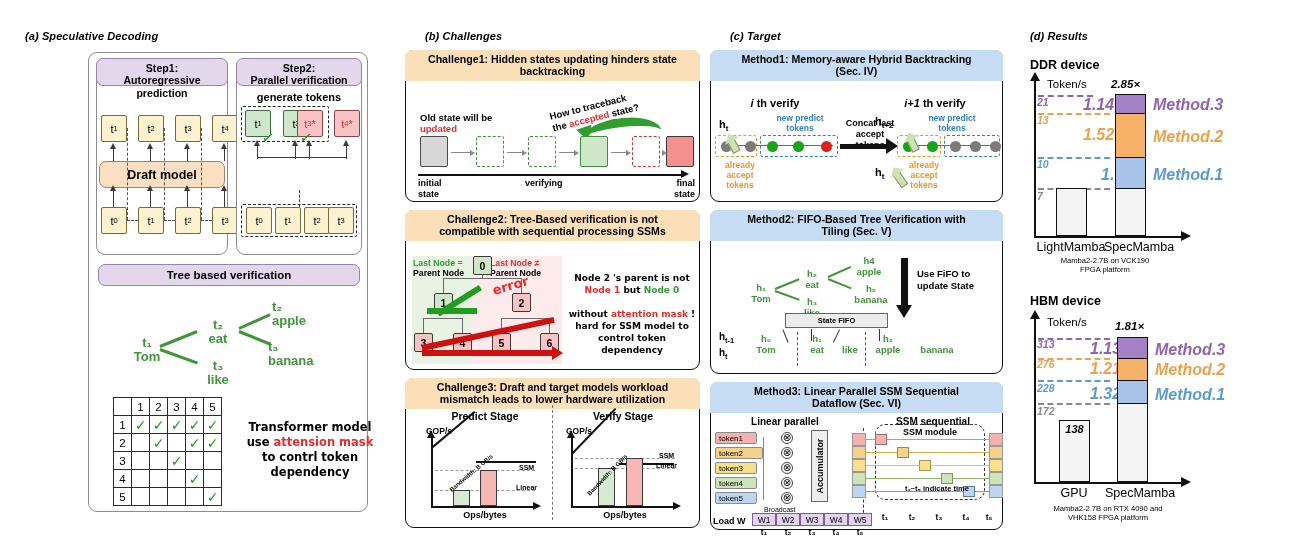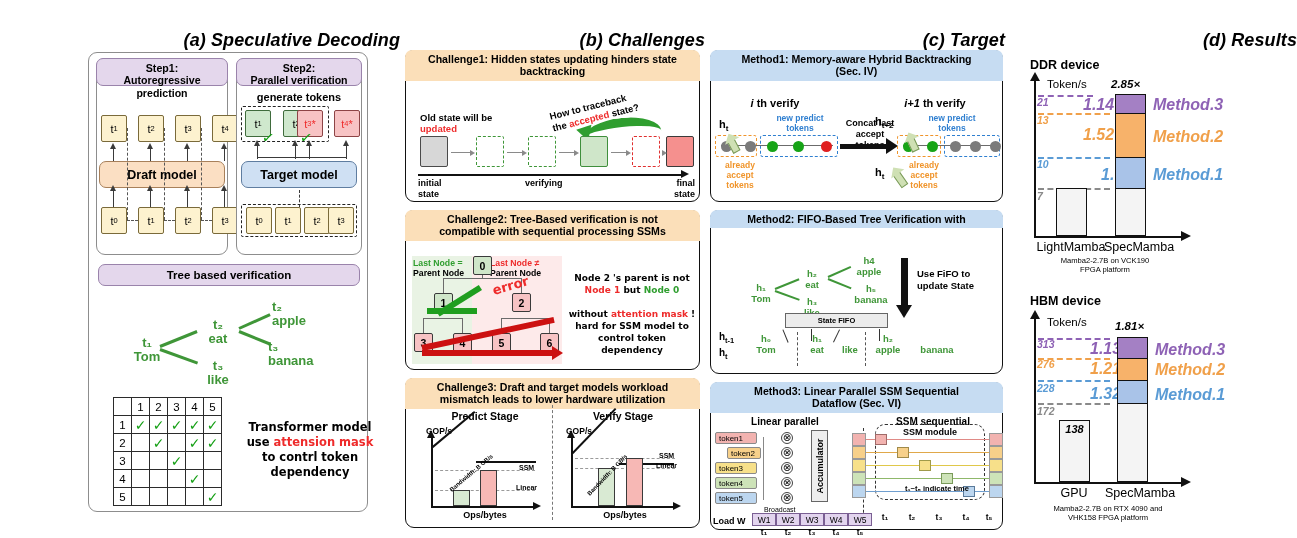--- a/index.html
+++ b/index.html
@@ -7,22 +7,22 @@
   body {
     width:1297px; height:538px;
     background:#fff;
     font-family:"Liberation Sans", sans-serif;
     color:#000;
     overflow:hidden;
     position:relative;
   }
   .col { position:absolute; top:0; height:538px; }
   .sec-title {
-    text-align:right; font-weight:bold; font-style:italic;
-    font-size:18px; letter-spacing:.1px;
+    text-align:left; font-weight:bold; font-style:italic;
+    font-size:11px; letter-spacing:.1px;margin-left:25px;
   }
 
   
   .panel { position:absolute; border-radius:9px; background:#fff; }
   .panel.grey   { border:1.6px solid #8d8d8d; }
   .panel.black  { border:1.8px solid #111; }
   .panel.blue   { border:1.8px solid #111; }
   .hdr {
     border-radius:7px 7px 0 0;
     text-align:center; font-weight:bold; font-size:10.6px;
@@ -198,21 +198,20 @@
     </div>
   </div>
   <div class="smalllbl" style="left:236px;top:91px;width:126px;text-align:center;font-size:11px;">generate tokens</div>
   <div class="dashbox" style="left:241px;top:106px;width:88px;height:36px;"></div>
   <div class="tok green" style="left:245px;top:110px;">t<sub>1</sub></div>
   <div class="tok green" style="left:283px;top:110px;">t<sub>2</sub></div>
   <div class="tok red" style="left:298px;top:110px;left:297px;">t<sub>3</sub>*</div>
   <div class="tok red" style="left:334px;top:110px;">t<sub>4</sub>*</div>
   <div class="check" style="left:262px;top:129px;">✓</div>
   <div class="check" style="left:300px;top:129px;">✓</div>
-  <div class="modelbox target" style="left:241px;top:161px;width:116px;height:27px;">Target model</div>
   <div class="arrow-v" style="left:257px;top:145px;height:14px;"></div>
   <div class="arrow-v" style="left:295px;top:145px;height:14px;"></div>
   <div class="arrow-v" style="left:309px;top:145px;height:14px;"></div>
   <div class="arrow-v" style="left:346px;top:145px;height:14px;"></div>
   <div style="position:absolute;left:257px;top:157px;width:90px;height:1.4px;background:#3a3a3a;"></div>
   <div class="dashv" style="left:299px;top:190px;height:17px;border-color:#3a3a3a;"></div>
   <div class="dashbox" style="left:241px;top:204px;width:116px;height:33px;"></div>
   <div class="tok" style="left:246px;top:207px;">t<sub>0</sub></div>
   <div class="tok" style="left:275px;top:207px;">t<sub>1</sub></div>
   <div class="tok" style="left:304px;top:207px;">t<sub>2</sub></div>
@@ -496,20 +495,21 @@
   <div style="position:absolute;left:170px;top:166px;font-size:11px;font-weight:bold;">
     <span>h</span><sub style="font-size:8px">t</sub></div>
   <div class="orangetxt" style="position:absolute;left:190px;top:160px;width:58px;text-align:center;font-size:8.5px;font-weight:bold;line-height:10px;">
     <span>already accept</span><br>
     <span>tokens</span>
   </div>
 
   <div class="panel blue" style="left:5px;top:210px;width:293px;height:164px;">
     <div class="hdr blue" style="margin:-1px;width:calc(100% + 2px);">
       <div>Method2: FIFO-Based Tree Verification with</div>
+      <div>Tiling (Sec. V)</div>
     </div>
   </div>
   <div class="tleaf" style="left:36px;top:282px;width:40px;font-size:9.5px;line-height:11px;">
     <span>h₁</span><br>
     <span>Tom</span>
   </div>
   <div class="tleaf" style="left:90px;top:268px;width:34px;font-size:9.5px;line-height:11px;">
     <span>h₂</span><br>
     <span>eat</span>
   </div>
@@ -569,21 +569,21 @@
     <div class="hdr blue" style="margin:-1px;width:calc(100% + 2px);">
       <div>Method3: Linear Parallel SSM Sequential</div>
       <div>Dataflow (Sec. VI)</div>
     </div>
   </div>
   <div style="position:absolute;left:20px;top:416px;width:120px;text-align:center;font-size:10px;font-weight:bold;">Linear parallel</div>
   <div style="position:absolute;left:168px;top:416px;width:120px;text-align:center;font-size:10px;font-weight:bold;">SSM sequential</div>
   <div style="position:absolute;left:158px;top:428px;height:95px;border-left:1.6px dashed #333;"></div>
 
   <div class="tokenpill" style="left:10px;top:432px;width:42px;background:#f2b3b0;">token1</div>
-  <div class="tokenpill" style="left:22px;top:447px;width:34px;background:#f7d08a;">token2</div>
+  <div class="tokenpill" style="left:10px;top:447px;width:48px;background:#f7d08a;">token2</div>
   <div class="tokenpill" style="left:10px;top:462px;width:42px;background:#f7e08a;">token3</div>
   <div class="tokenpill" style="left:10px;top:477px;width:42px;background:#cde3b8;">token4</div>
   <div class="tokenpill" style="left:10px;top:492px;width:42px;background:#bcd6ef;">token5</div>
 
   <div class="circx" style="left:76px;top:432px;">⊗</div>
   <div class="circx" style="left:76px;top:447px;">⊗</div>
   <div class="circx" style="left:76px;top:462px;">⊗</div>
   <div class="circx" style="left:76px;top:477px;">⊗</div>
   <div class="circx" style="left:76px;top:492px;">⊗</div>
   <div style="position:absolute;left:58px;top:437px;width:1.3px;height:63px;background:#888;"></div>

